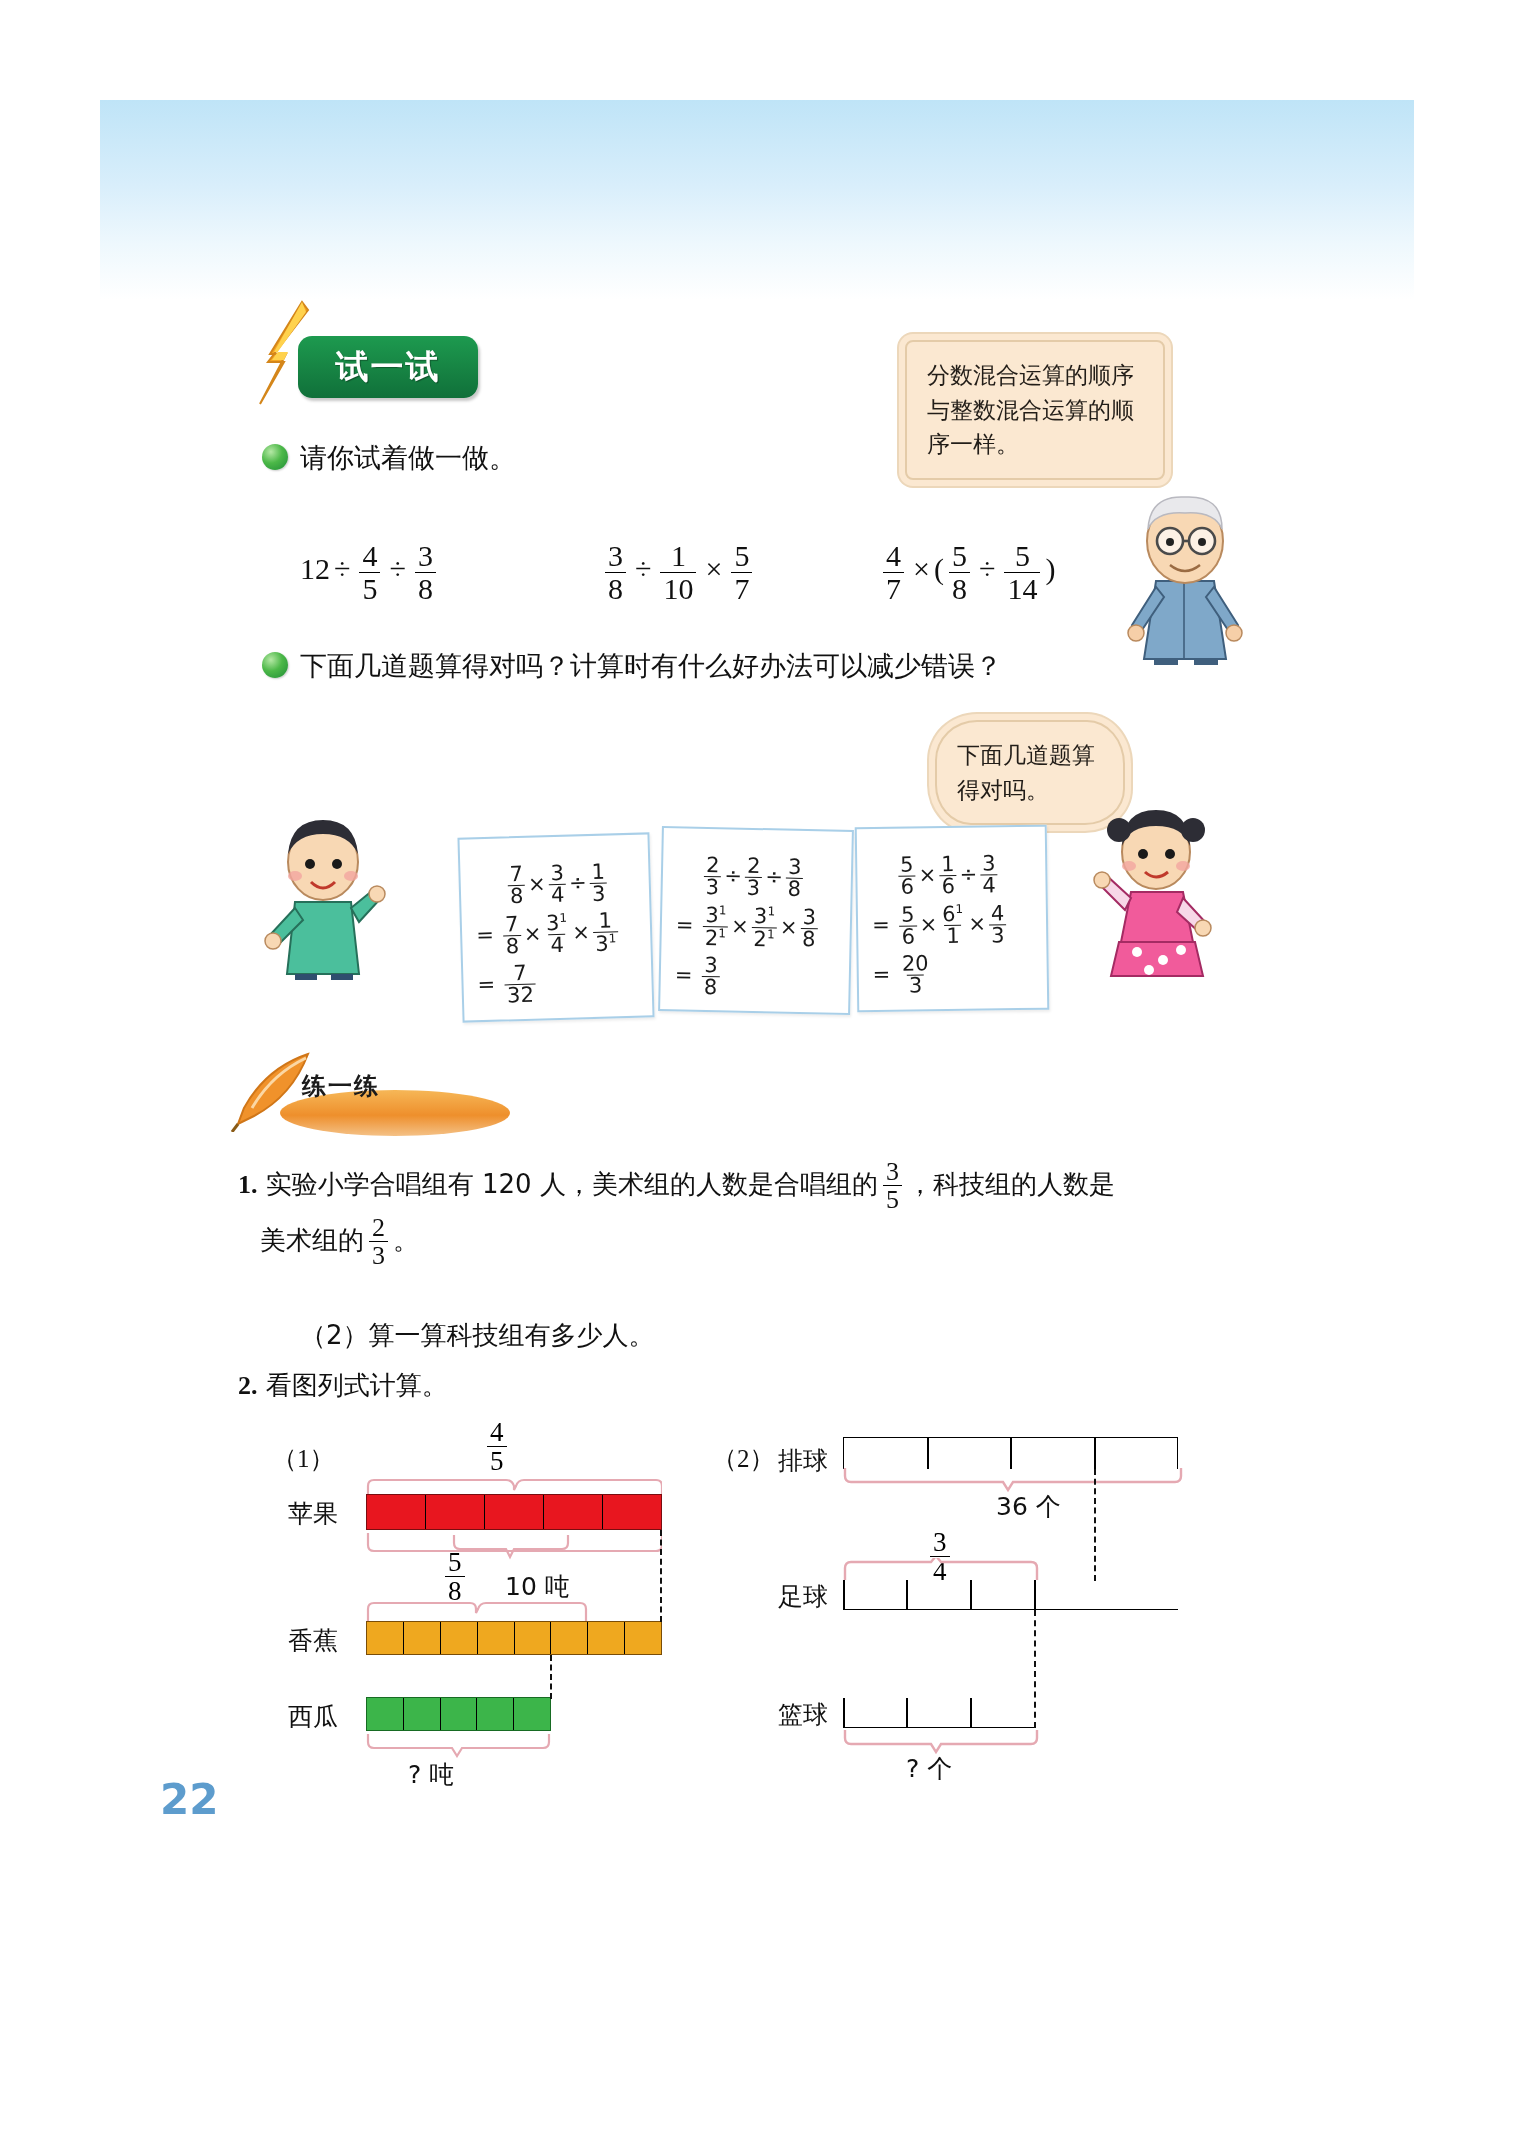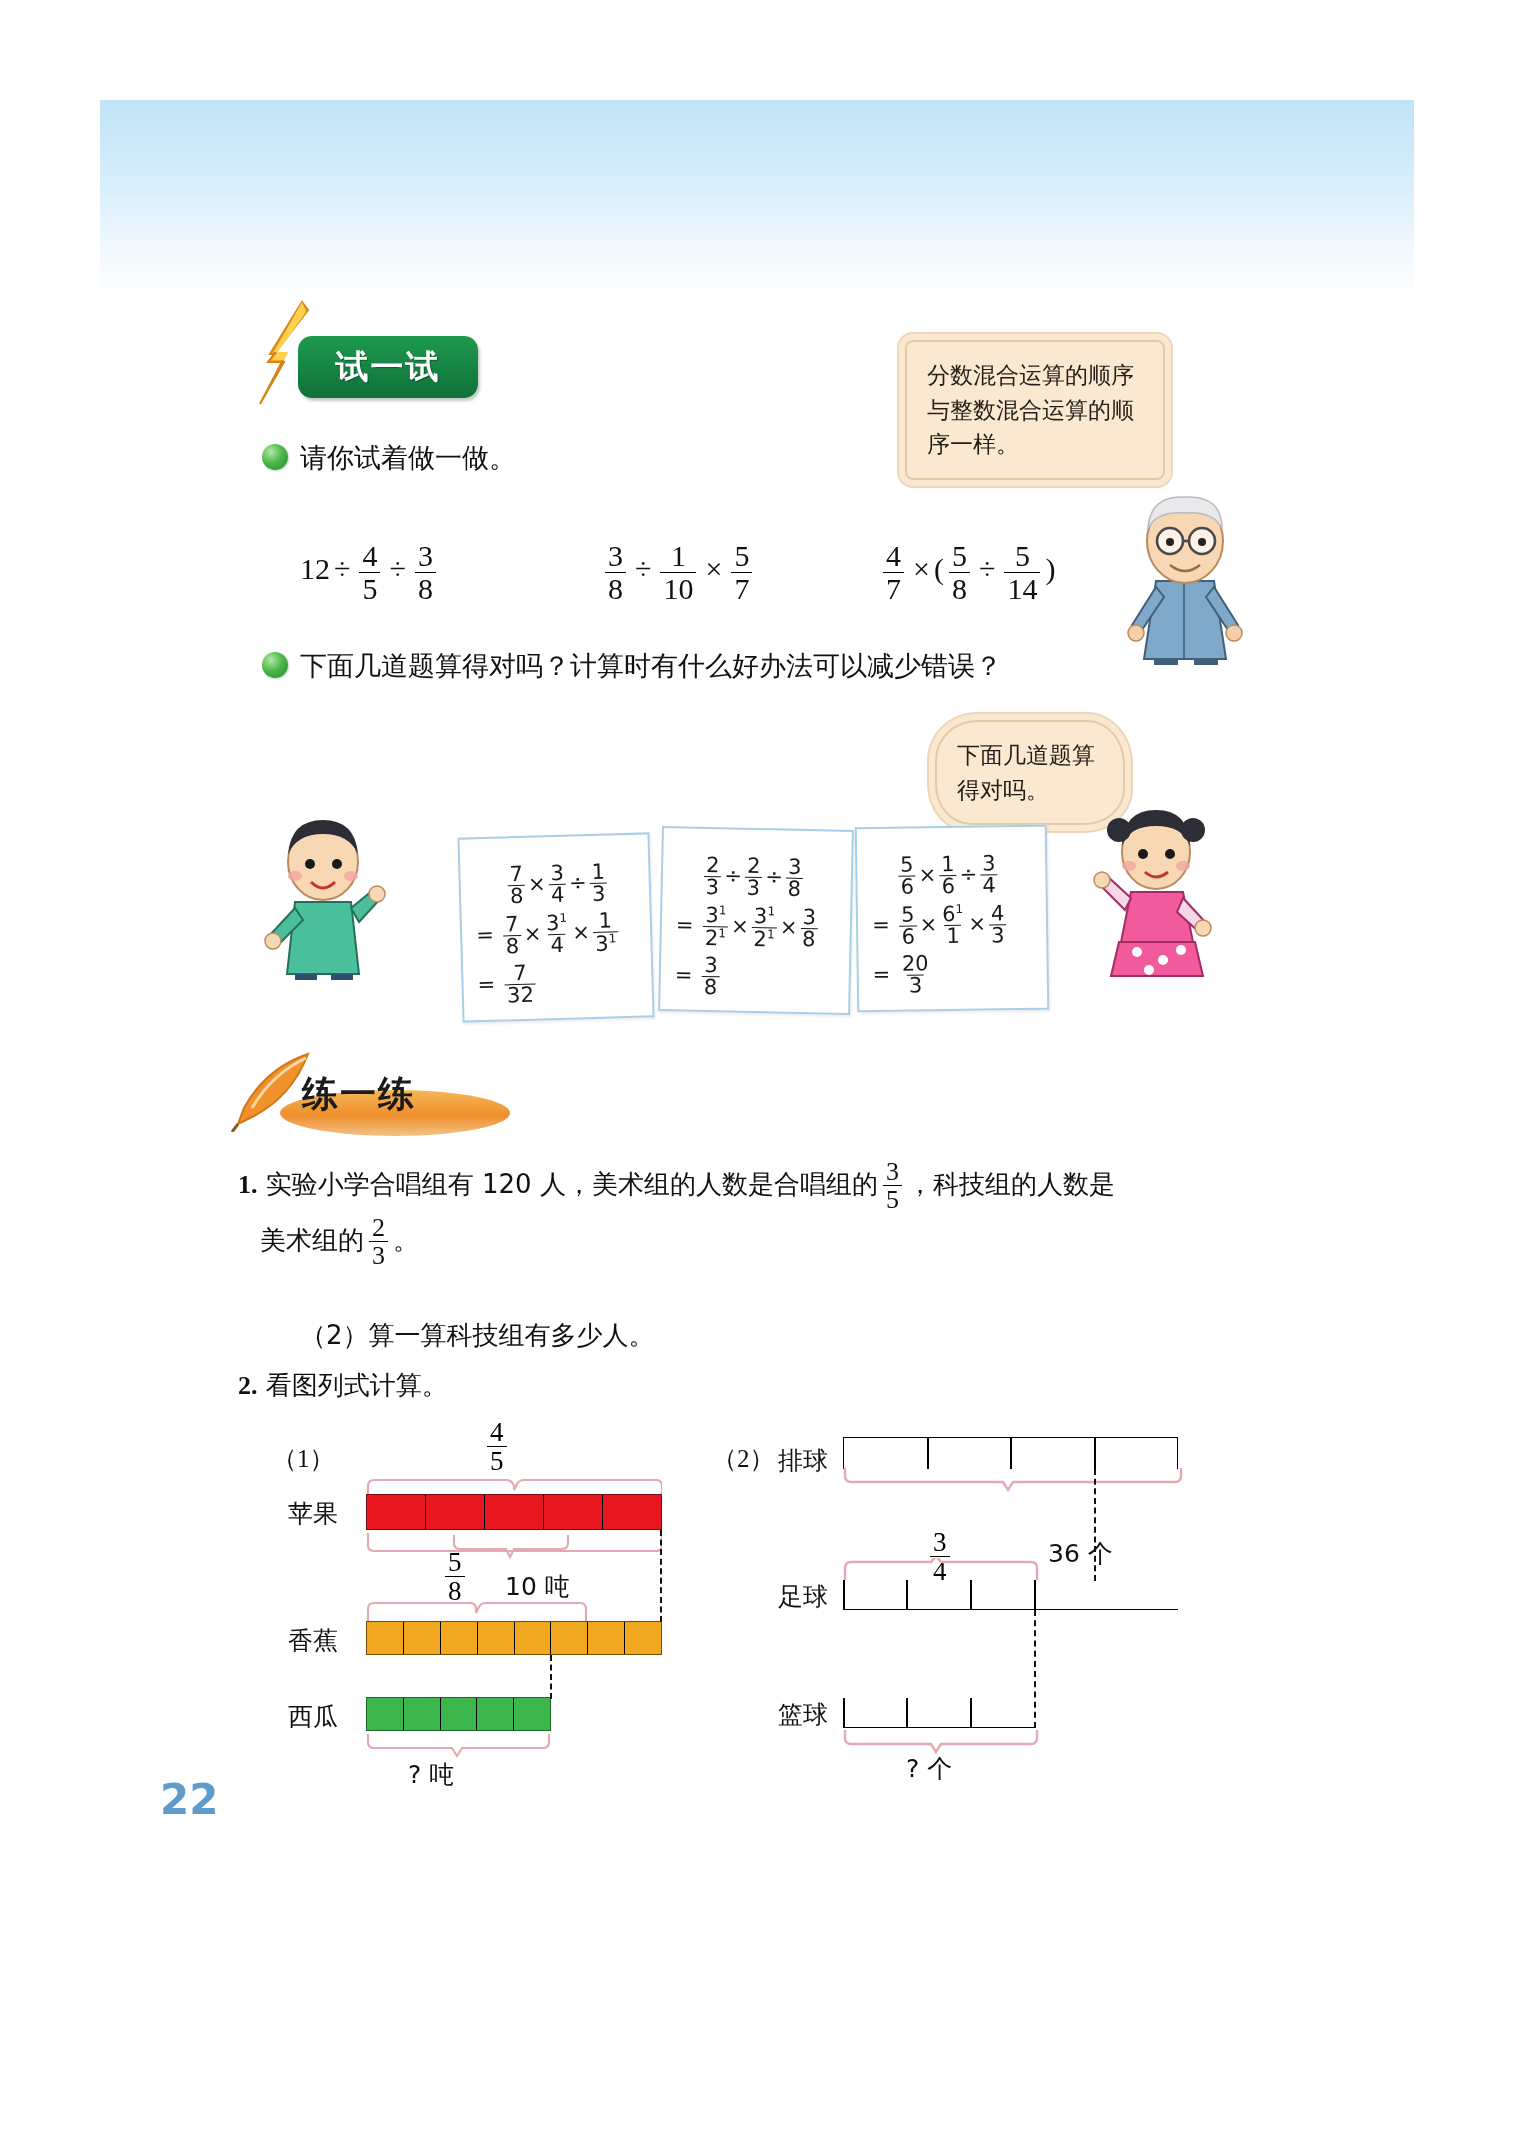--- a/index.html
+++ b/index.html
@@ -121,21 +121,21 @@
   
   .lian-heading { position: absolute; left: 230px; top: 1052px; width: 300px; height: 90px; }
   .lian-ellipse {
     position: absolute; left: 50px; top: 38px; width: 230px; height: 46px;
     background: linear-gradient(to bottom, #f6b757 0%, #ee8f2c 55%, #f4c186 100%);
     border-radius: 50%;
     filter: blur(0.4px);
   }
   .lian-text {
     position: absolute; left: 72px; top: 18px;
-    font-size: 36px; font-weight: bold; color: #1b1b1b; letter-spacing: 2px;
+    font-size: 24px; font-weight: bold; color: #1b1b1b; letter-spacing: 2px;
     font-family: "DejaVu Sans", "Liberation Sans", sans-serif;
   }
 
   
   .ex { position: absolute; font-size: 26px; color: #111; }
   .ex .idx { font-weight: bold; font-family: "Liberation Serif", serif; }
 
   
   .seg-bar { position: absolute; display: flex; border: 1.6px solid #000; }
   .seg-bar > div { flex: 1 1 0; border-right: 1.4px solid #000; }
@@ -497,21 +497,21 @@
   <div class="lbl-serif" style="left:712px; top:1442px;">（2）</div>
 
   <div class="lbl cn" style="left:778px; top:1444px;">排球</div>
   <div class="plainbar" style="left:843px; top:1437px; width:335px; height:32px; border-top:1.6px solid #000;border-bottom:none;"></div>
   <div class="tick" style="left:927px; top:1437px; height:32px;"></div>
   <div class="tick" style="left:1010px; top:1437px; height:32px;"></div>
   <div class="tick" style="left:1094px; top:1437px; height:32px;"></div>
   <svg style="position:absolute; left:843px; top:1466px;" width="340" height="26" viewBox="0 0 340 26">
     <path d="M2 2 L2 10 Q2 16 8 16 L160 16 L165 24 L170 16 L332 16 Q338 16 338 10 L338 2" fill="none" stroke="#e5a9b2" stroke-width="2.4"></path>
   </svg>
-  <div class="lbl cn" style="left:1048px; top:1490px;margin-top:47px;">36 个</div>
+  <div class="lbl cn" style="left:996px; top:1490px;">36 个</div>
 
   <div style="position:absolute; left:925px; top:1528px; font-size:27px;">
     <span class="frac">
         <span class="num">3</span>
         <span class="den">4</span>
       </span>
   </div>
   <svg style="position:absolute; left:843px; top:1558px;" width="196" height="24" viewBox="0 0 196 24">
     <path d="M2 22 L2 10 Q2 4 8 4 L88 4 L93 -2 L98 4 L188 4 Q194 4 194 10 L194 22" fill="none" stroke="#e5a9b2" stroke-width="2.4"></path>
   </svg>

